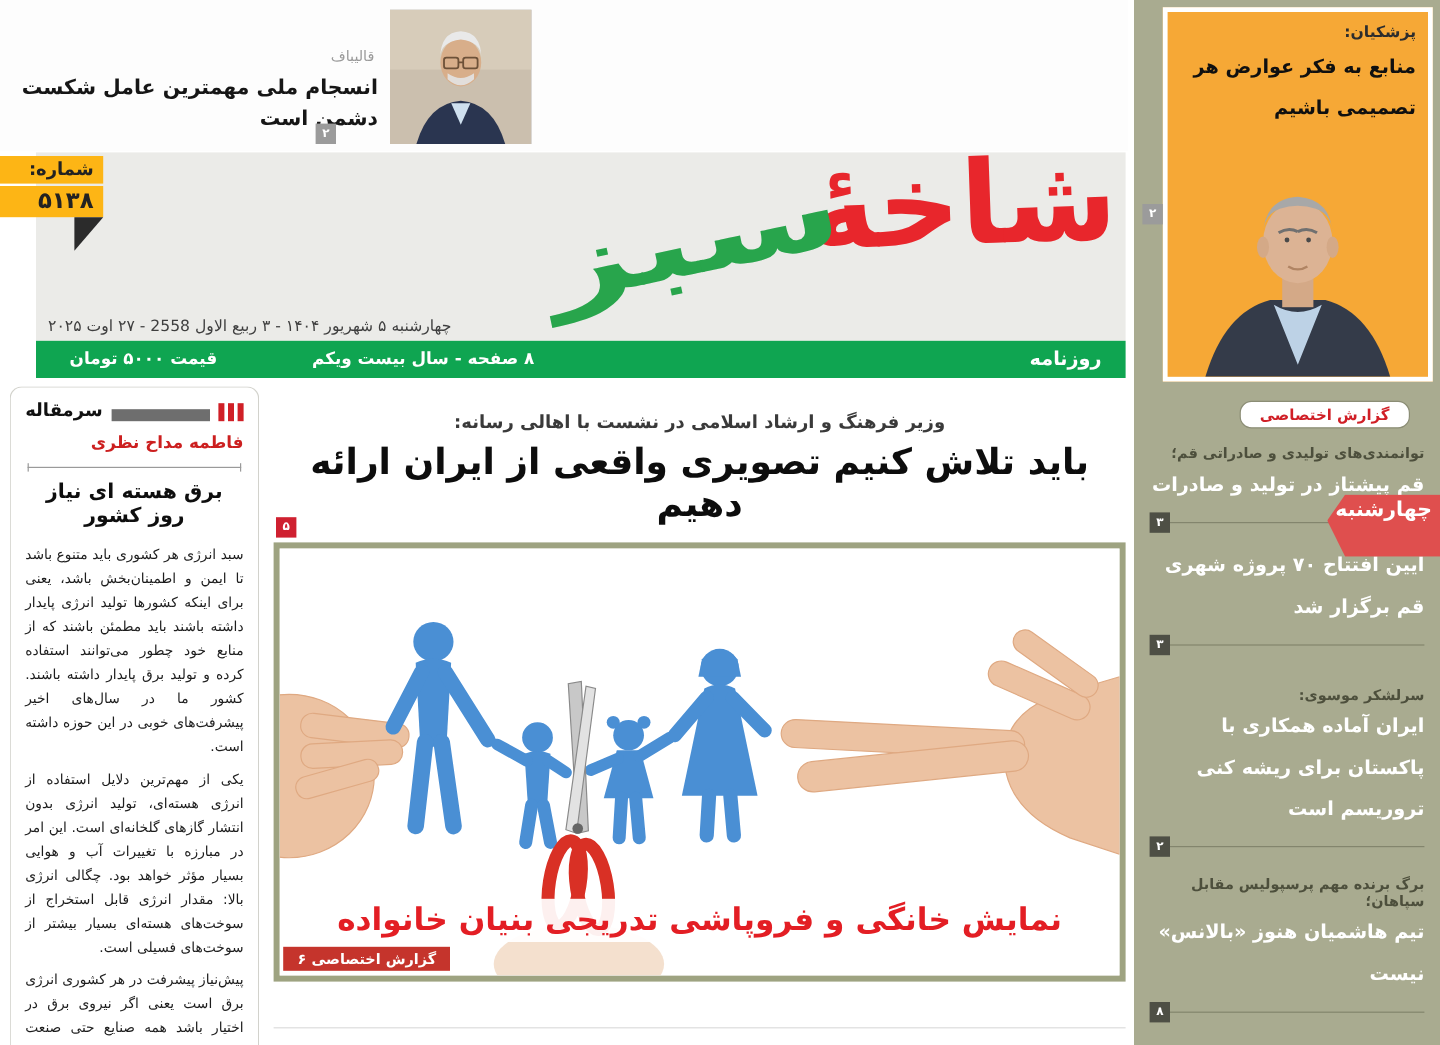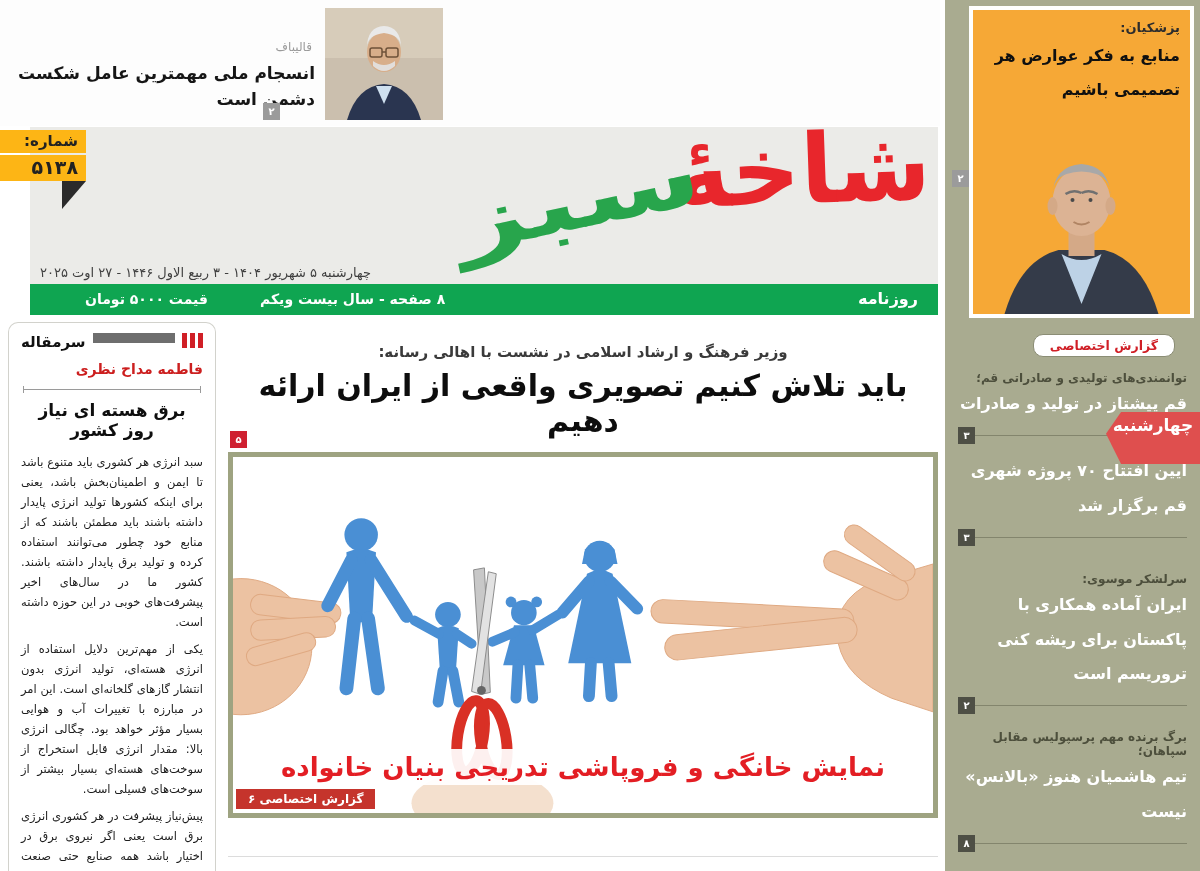--- a/index.html
+++ b/index.html
@@ -38,21 +38,21 @@
   .logo-red   { font-size:96px; font-weight:bold; color:#e8262c; line-height:1.2; transform:rotate(-2deg); }
   .logo-green { font-size:80px; font-weight:bold; color:#28a54c; line-height:1; margin-top:42px;
                 transform:rotate(-12deg) scaleX(1.55); transform-origin:60% 50%; }
   .issue-tag { position:absolute; left:0; top:3px; width:86px; z-index:3; }
   .issue-tag .row1 { background:#fdb515; color:#222; font-weight:bold; font-size:15px; padding:2px 8px 3px; }
   .issue-tag .row2 { background:#fdb515; color:#222; font-weight:bold; font-size:19px; padding:1px 8px 3px; margin-top:2px; letter-spacing:3px; }
   .issue-fold { width:0; height:0; border-top:28px solid #2b2b2b; border-right:24px solid transparent; }
   .green-bar { position:absolute; left:30px; top:284px; width:908px; height:31px; background:#0fa551; color:#fff; }
   .green-bar .gb-type  { position:absolute; right:20px;  top:5px; font-size:16px; font-weight:bold; }
   .green-bar .gb-pages { position:absolute; left:230px;  top:7px; font-size:14px; font-weight:bold; }
-  .green-bar .gb-price { position:absolute; left:28px;   top:7px; font-size:14px; font-weight:bold;margin-left:27px; }
+  .green-bar .gb-price { position:absolute; left:28px;   top:7px; font-size:14px; font-weight:bold; }
 
   
   .sidebar { position:absolute; right:0; top:0; width:255px; height:871px; background:#a9ab90; }
   .lead-box {
     position:absolute; top:6px; right:6px; left:24px; height:312px;
     background:#f6a836; border:4px solid #fff;
   }
   .lead-box .kicker { font-size:13px; font-weight:bold; color:#2d2d2d; padding:10px 10px 0; }
   .lead-box .hline  { font-size:16px; font-weight:bold; color:#101010; line-height:2.1; padding:4px 10px 0; }
   .lead-box svg { position:absolute; bottom:0; left:0; width:100%; height:172px; } 
@@ -73,21 +73,21 @@
     clip-path:polygon(0 42%, 16% 0, 100% 0, 100% 100%, 16% 100%);
     text-align:center; padding-top:3px;
   }
 
   
   .editorial {
     position:absolute; left:8px; top:322px; width:208px; bottom:0;
     background:#fff; border:1px solid #d2d2cc; border-bottom:none;
     border-radius:10px 10px 0 0; padding:10px 12px; overflow:hidden;
   }
-  .ed-header { direction:ltr; display:flex; align-items:flex-start; gap:7px; }
+  .ed-header { direction:ltr; display:flex; align-items:flex-end; gap:7px; }
   .ed-header .label { font-size:15px; font-weight:bold; color:#111; }
   .ed-header .bar { flex:1; height:10px; background:#6e6e6e; }
   .ed-header .redbars { display:flex; gap:3px; }
   .ed-header .redbars i { display:block; width:5px; height:15px; background:#d01f26; }
   .ed-author { color:#cc1f1f; font-weight:bold; font-size:14px; text-align:right; margin-top:10px; }
   .tick-line { position:relative; height:1px; background:#9a9a9a; margin:12px 2px 10px; }
   .tick-line::before, .tick-line::after { content:""; position:absolute; top:-3px; width:1px; height:7px; background:#9a9a9a; }
   .tick-line::before { right:0; } .tick-line::after { left:0; }
   .ed-title { font-size:17px; font-weight:bold; color:#0e0e0e; text-align:center; margin:6px 0 12px; }
   .ed-body p { font-size:11.5px; color:#1d1d1d; text-align:justify; line-height:1.74; margin-bottom:7px; }
@@ -136,21 +136,21 @@
           <polygon points="51,78 59,96 67,78" fill="#cfe0ef"></polygon>
         </svg>
       </div>
       <div class="kicker" style="right:408px; top:40px;">قالیباف</div>
       <div class="hline" style="right:405px; top:60px; width:300px;">انسجام ملی مهمترین عامل شکست دشمن است</div>
       <span class="badge" style="position:absolute; right:440px; top:103px;">۲</span>
     </div>
   </div>
 
   <div class="masthead">
-    <div class="dateline">چهارشنبه ۵ شهریور ۱۴۰۴ - ۳ ربیع الاول ۱۴۴۶ - ۲۷ اوت ۲۰۲۵</div>
+    <div class="dateline">چهارشنبه ۵ شهریور ۱۴۰۴ - ۳ ربیع الاول 2558 - ۲۷ اوت ۲۰۲۵</div>
     <div class="logo">
       <span class="logo-red">شاخهٔ</span>
       <span class="logo-green">سبز</span>
     </div>
   </div>
   <div class="issue-tag" style="position:absolute; left:0; top:130px;">
     <div class="row1">شماره:</div>
     <div class="row2">۵۱۳۸</div>
     <div class="issue-fold"></div>
   </div>

